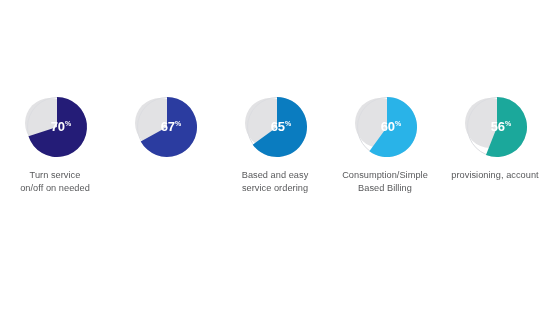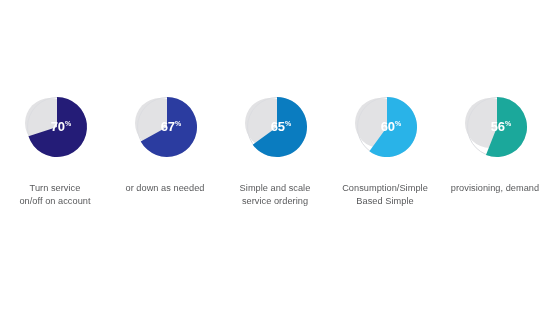--- a/index.html
+++ b/index.html
@@ -41,21 +41,21 @@
     position: relative;
     width: 78px;
     height: 74px;
   }
   .donut-svg {
     display: block;
     width: 78px;
     height: 74px;
   }
   .stat-caption {
-    margin-top: 20px;
+    margin-top: 7px;
     width: 112px;
     text-align: center;
     font-size: 9.2px;
     line-height: 13.2px;
     color: #58595b;
     font-family: "Liberation Sans", sans-serif;
     letter-spacing: 0.05px;
   }
   .pct-text {
     font-family: "Liberation Sans", sans-serif;
@@ -79,76 +79,75 @@
       <div class="donut-wrap">
         <svg class="donut-svg" viewBox="0 0 78 74">
           <circle cx="34" cy="35" r="25" fill="#e2e2e4"></circle>
           <circle cx="41" cy="39" r="29.5" fill="none" stroke="#dcdde1" stroke-width="1"></circle>
           <path fill="#241c77" d="M 41 39 L 41 9 A 30 30 0 1 1 12.47 48.27 Z"></path>
           <text class="pct-text" x="45" y="43" text-anchor="middle"><tspan class="pct-num">70</tspan><tspan class="pct-sign" dy="-5">%</tspan></text>
         </svg>
       </div>
       <div class="stat-caption">
         <div>Turn service</div>
-        <div>on/off on account</div>
+        <div>on/off on needed</div>
       </div>
     </div>
 
     <div class="stat-item">
       <div class="donut-wrap">
         <svg class="donut-svg" viewBox="0 0 78 74">
           <circle cx="34" cy="35" r="25" fill="#e2e2e4"></circle>
           <circle cx="41" cy="39" r="29.5" fill="none" stroke="#dcdde1" stroke-width="1"></circle>
           <path fill="#2b3ca0" d="M 41 39 L 41 9 A 30 30 0 1 1 14.71 53.45 Z"></path>
           <text class="pct-text" x="45" y="43" text-anchor="middle"><tspan class="pct-num">67</tspan><tspan class="pct-sign" dy="-5">%</tspan></text>
         </svg>
       </div>
       <div class="stat-caption">
-        <div>or down as needed</div>
       </div>
     </div>
 
     <div class="stat-item">
       <div class="donut-wrap">
         <svg class="donut-svg" viewBox="0 0 78 74">
           <circle cx="34" cy="35" r="25" fill="#e2e2e4"></circle>
           <circle cx="41" cy="39" r="29.5" fill="none" stroke="#dcdde1" stroke-width="1"></circle>
           <path fill="#0a7cc0" d="M 41 39 L 41 9 A 30 30 0 1 1 16.73 56.63 Z"></path>
           <text class="pct-text" x="45" y="43" text-anchor="middle"><tspan class="pct-num">65</tspan><tspan class="pct-sign" dy="-5">%</tspan></text>
         </svg>
       </div>
       <div class="stat-caption">
-        <div>Simple and scale</div>
+        <div>Based and easy</div>
         <div>service ordering</div>
       </div>
     </div>
 
     <div class="stat-item">
       <div class="donut-wrap">
         <svg class="donut-svg" viewBox="0 0 78 74">
           <circle cx="34" cy="35" r="25" fill="#e2e2e4"></circle>
           <circle cx="41" cy="39" r="29.5" fill="none" stroke="#dcdde1" stroke-width="1"></circle>
           <path fill="#29b3e8" d="M 41 39 L 41 9 A 30 30 0 1 1 23.37 63.27 Z"></path>
           <text class="pct-text" x="45" y="43" text-anchor="middle"><tspan class="pct-num">60</tspan><tspan class="pct-sign" dy="-5">%</tspan></text>
         </svg>
       </div>
       <div class="stat-caption">
         <div>Consumption/Simple</div>
-        <div>Based Simple</div>
+        <div>Based Billing</div>
       </div>
     </div>
 
     <div class="stat-item">
       <div class="donut-wrap">
         <svg class="donut-svg" viewBox="0 0 78 74">
           <circle cx="34" cy="35" r="25" fill="#e2e2e4"></circle>
           <circle cx="41" cy="39" r="29.5" fill="none" stroke="#dcdde1" stroke-width="1"></circle>
           <path fill="#1ba89b" d="M 41 39 L 41 9 A 30 30 0 1 1 29.96 66.89 Z"></path>
           <text class="pct-text" x="45" y="43" text-anchor="middle"><tspan class="pct-num">56</tspan><tspan class="pct-sign" dy="-5">%</tspan></text>
         </svg>
       </div>
       <div class="stat-caption">
-        <div>provisioning, demand</div>
+        <div>provisioning, account</div>
       </div>
     </div>
 
   </div>
 </div>
 
 </body></html>

